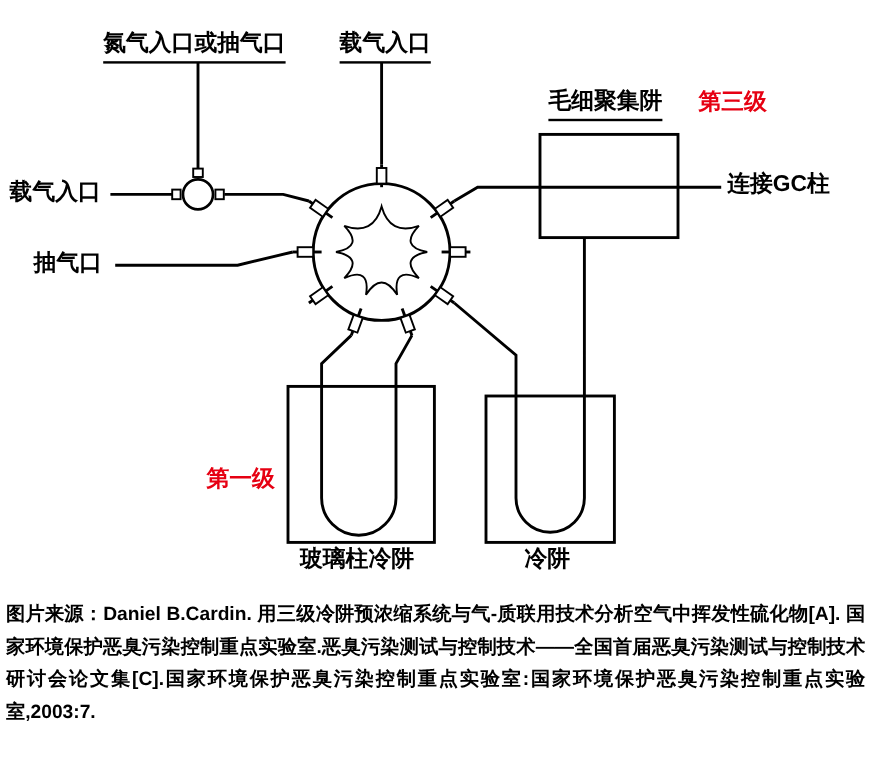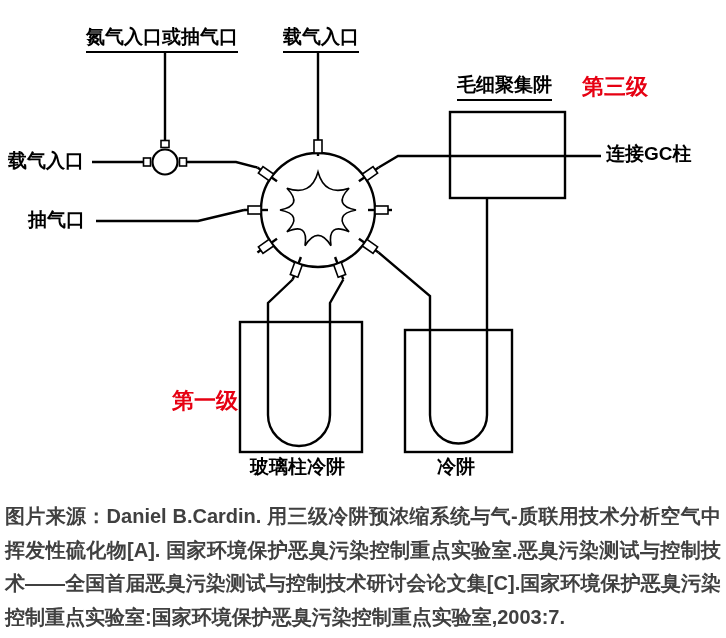--- a/index.html
+++ b/index.html
@@ -16,32 +16,32 @@
     position:absolute;
     font-size:19px;
     font-weight:bold;
     color:#000;
     white-space:nowrap;
     line-height:1.15;
   }
   .underlined{border-bottom:2px solid #000;padding-bottom:3px;}
   .stage{
     position:absolute;
-    font-size:22px;
+    font-size:19px;
     font-weight:bold;
     color:var(--stage-color,#e60012);
     white-space:nowrap;
   }
   .caption{
     position:absolute;
     left:5px;top:500px;
     width:716px;
-    font-size:20px;
+    font-size:16px;
     font-weight:bold;
-    color:#404040;
+    color:#000000;
     line-height:1.68;
     text-align:justify;
   }
 </style>
 </head>
 <body>
 
 <div class="page">
 
   <svg width="726" height="496" viewBox="0 0 726 496">

